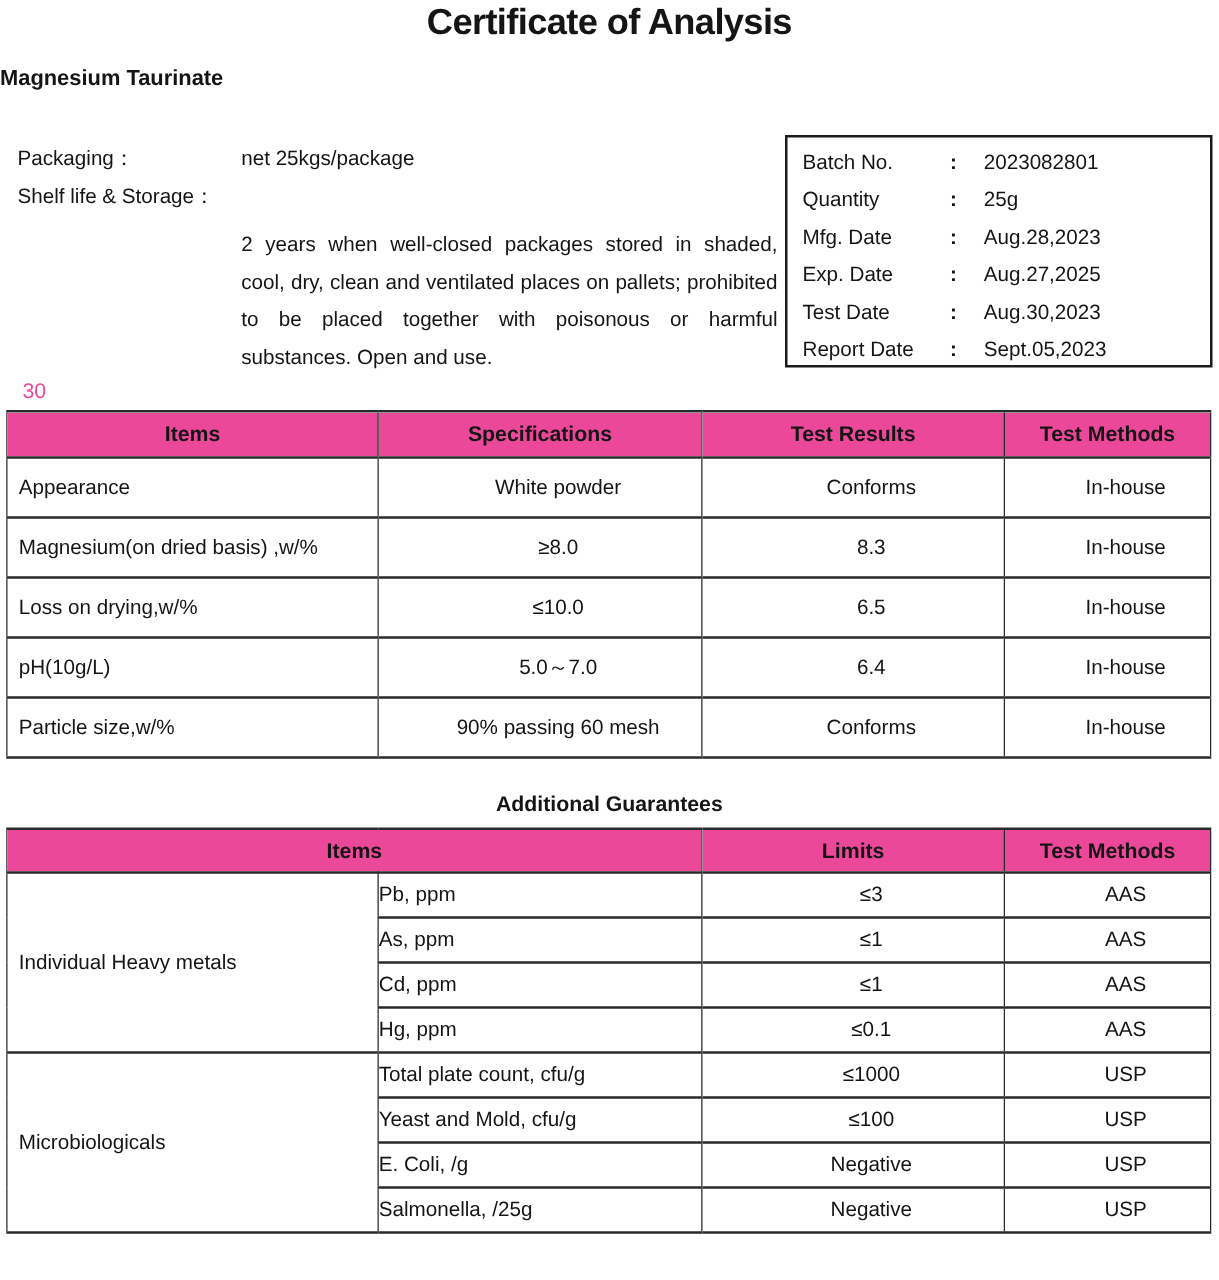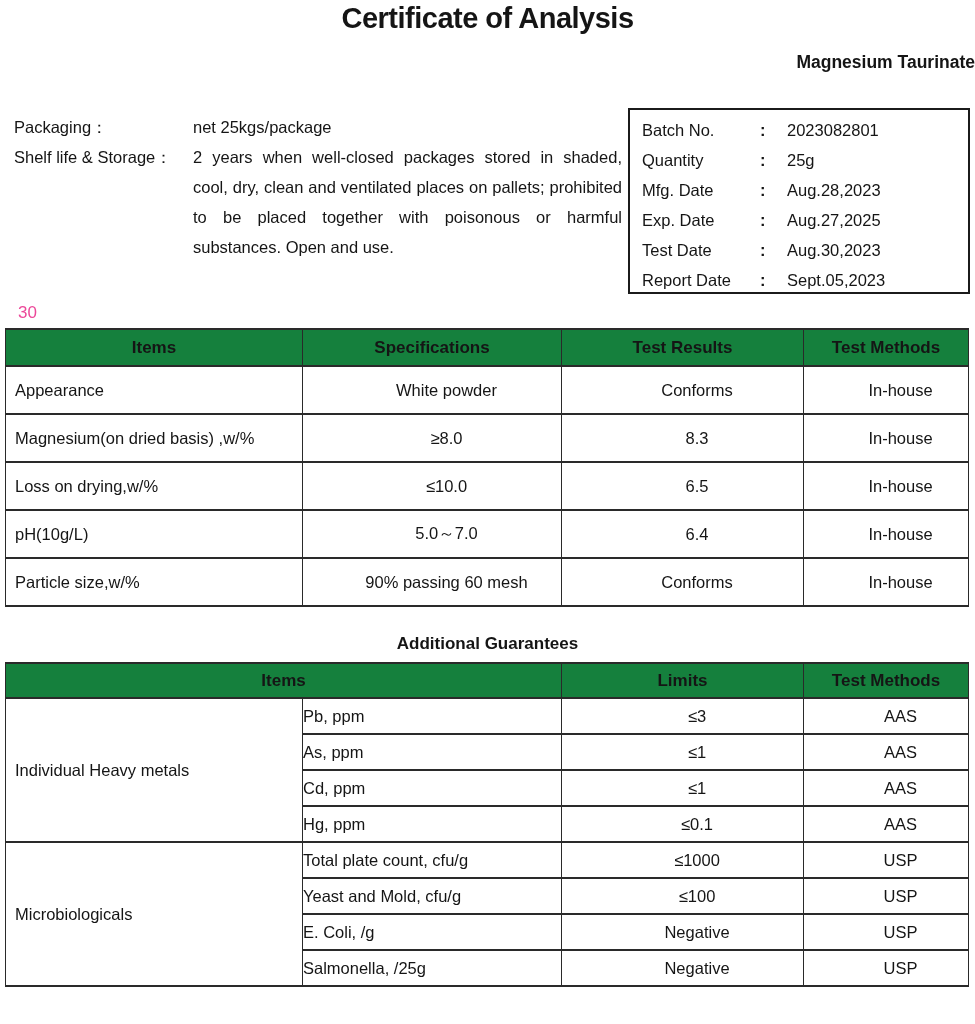--- a/index.html
+++ b/index.html
@@ -2,44 +2,44 @@
 <html><head>
 <meta charset="utf-8">
 <style>
   * { margin: 0; padding: 0; box-sizing: border-box; }
   html, body { background: #ffffff; }
   body { font-family: "Liberation Sans", sans-serif; color: #151515; }
   .page { position: relative; width: 975px; height: 1024px; background: #ffffff; overflow: hidden; }
 
   .title { position: absolute; top: 2px; left: 0; width: 100%; text-align: center;
            font-size: 29px; font-weight: bold; letter-spacing: -0.5px; }
-  .subtitle { position: absolute; top: 52px; left: 0; width: 100%; text-align: right;
+  .subtitle { position: absolute; top: 52px; left: 0; width: 100%; text-align: left;
               font-size: 17.5px; font-weight: bold; }
 
   .left-info { position: absolute; left: 14px; top: 112px; width: 608px;
                display: grid; grid-template-columns: 179px 1fr;
                font-size: 16.5px; line-height: 30px; }
   .left-info .cell { vertical-align: top; }
-  .storage-value { text-align: justify; }
+  .storage-value { text-align: justify; margin-top: 39px; }
 
   .batch-box { position: absolute; left: 628px; top: 108px; width: 342px; height: 186px;
                border: 2px solid #1b1b1b; padding: 5px 0 0 12px; }
   .batch-row { display: grid; grid-template-columns: 118px 27px 1fr;
                line-height: 30px; font-size: 16.5px; }
   .batch-row .sep { font-weight: bold; }
 
   .page-note { position: absolute; left: 18px; top: 303px; font-size: 17px; color: #ec4899; }
 
   table.doc { border-collapse: collapse; table-layout: fixed; background: #ffffff; }
   table.doc th, table.doc td {
     border-left: 1px solid #2a2a2a; border-right: 1px solid #2a2a2a;
     border-top: 2px solid #2a2a2a; border-bottom: 2px solid #2a2a2a;
     overflow: hidden; white-space: nowrap;
   }
-  table.doc th { background: #15803d; font-size: 17px; font-weight: bold; text-align: center; }
+  table.doc th { background: #ec4899; font-size: 17px; font-weight: bold; text-align: center; }
   table.doc td { font-size: 16.5px; text-align: center; padding-left: 29px; }
 
   .spec-table { position: absolute; left: 5px; top: 328px; width: 963px; }
   .spec-table th { height: 37px; }
   .spec-table td { height: 48px; }
   .spec-table td.item { text-align: left; padding-left: 9px; }
 
   .guar-title { position: absolute; top: 634px; left: 0; width: 100%; text-align: center;
                 font-size: 17px; font-weight: bold; }
 

